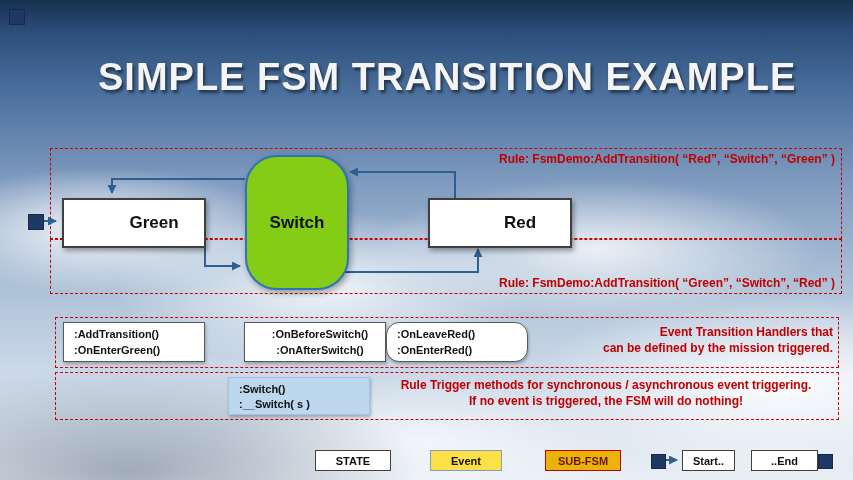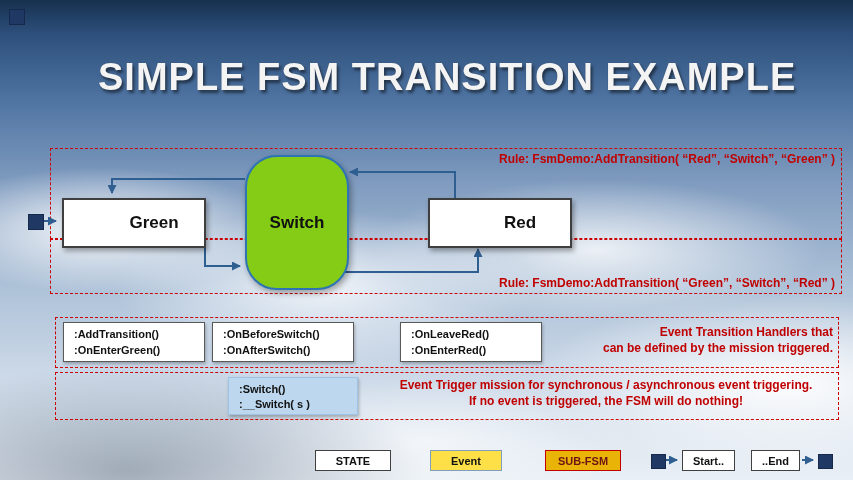--- a/index.html
+++ b/index.html
@@ -46,39 +46,39 @@
     display:flex;align-items:center;justify-content:center;
     font-size:17px;font-weight:bold;color:#111;box-shadow:2px 3px 6px rgba(0,0,0,.35);
   }
   .handlers-region{left:55px;top:317px;width:782px;height:49px;}
   .triggers-region{left:55px;top:372px;width:782px;height:46px;}
   .handler-box{
     position:absolute;top:4px;width:142px;height:40px;background:#ffffff;border:1px solid #595959;
     box-sizing:border-box;padding:4px 0 0 10px;font-size:11px;font-weight:bold;color:#111;
     line-height:1.45;box-shadow:1px 2px 3px rgba(0,0,0,.25);
   }
-  .hb1{left:7px;} .hb2{left:156px;} .hb3{left:344px;}
+  .hb1{left:7px;} .hb2{left:188px;text-align:center;} .hb3{left:330px;border-radius:13px;}
   .trigger-box{
-    position:absolute;left:172px;top:4px;width:130px;height:38px;background:#bdd7ee;border:1px solid #9dc3e6;
+    position:absolute;left:172px;top:4px;width:142px;height:38px;background:#bdd7ee;border:1px solid #9dc3e6;
     box-sizing:border-box;padding:4px 0 0 10px;font-size:11px;font-weight:bold;color:#111;
     line-height:1.4;box-shadow:1px 2px 3px rgba(0,0,0,.25);
   }
   .note{position:absolute;font-size:12px;font-weight:bold;color:#c00000;line-height:1.3;}
   .handlers-note{right:5px;top:7px;text-align:right;}
   .triggers-note{right:4px;top:5px;width:456px;text-align:center;}
   .legend-box{
     position:absolute;top:450px;height:21px;box-sizing:border-box;
     display:flex;align-items:center;justify-content:center;
     font-size:11px;font-weight:bold;color:#111;background:#fff;border:1px solid #404040;
   }
   .legend-box.state{left:315px;width:76px;}
   .legend-box.event{left:430px;width:72px;background:#fde047;border-color:#7f9dbd;}
   .legend-box.subfsm{left:545px;width:76px;background:#eab308;border-color:#c00000;color:#6d1515;}
   .legend-box.startbox{left:682px;width:53px;}
-  .legend-box.endbox{left:751px;width:49px;}
+  .legend-box.endbox{left:751px;width:67px;}
   .legend-start-square{left:651px;top:454px;width:13px;height:13px;}
   .legend-end-square{left:818px;top:454px;width:13px;height:13px;}
 </style>
 </head>
 <body>
 
 <div class="canvas">
   <div class="sky"></div>
 
   <div class="navy-square corner-square"></div>
@@ -132,21 +132,21 @@
       <div>can be defined by the mission triggered.</div>
     </div>
   </div>
 
   <div class="dashed triggers-region">
     <div class="trigger-box">
       <div>:Switch()</div>
       <div>:__Switch( s )</div>
     </div>
     <div class="note triggers-note">
-      <div>Event Trigger mission for synchronous / asynchronous event triggering.</div>
+      <div>Rule Trigger methods for synchronous / asynchronous event triggering.</div>
       <div>If no event is triggered, the FSM will do nothing!</div>
     </div>
   </div>
 
   <div class="legend-box state">STATE</div>
   <div class="legend-box event">Event</div>
   <div class="legend-box subfsm">SUB-FSM</div>
   <div class="navy-square legend-start-square"></div>
   <div class="legend-box startbox">Start..</div>
   <div class="legend-box endbox">..End</div>

